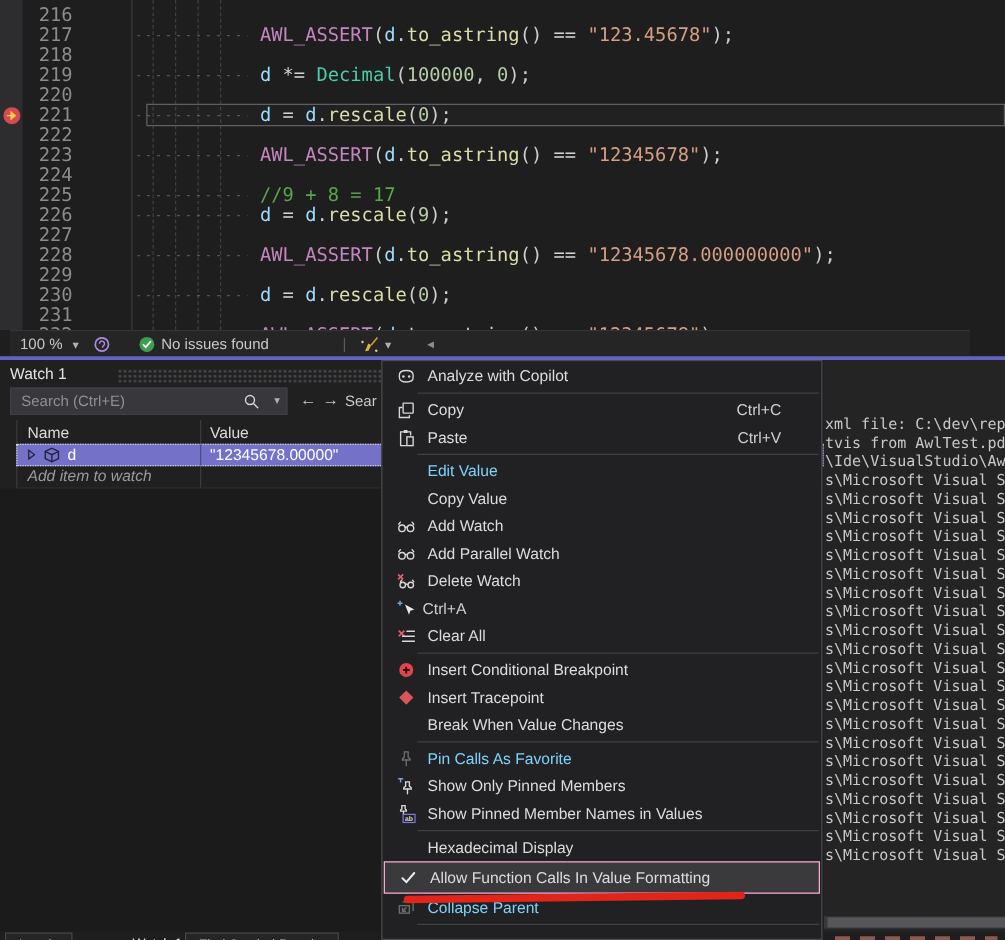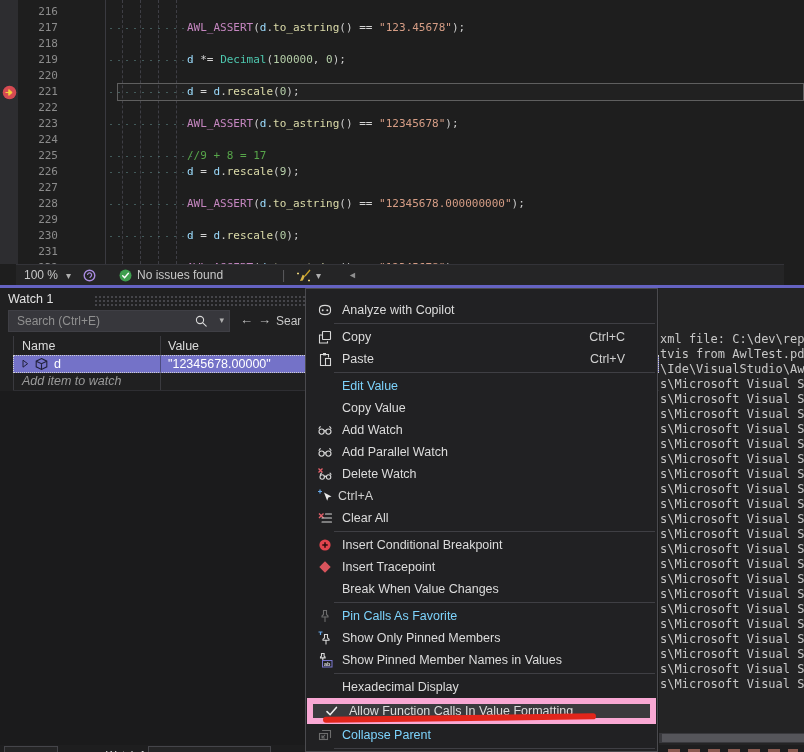--- a/index.html
+++ b/index.html
@@ -4,32 +4,32 @@
 <style>
   html,body{margin:0;padding:0;background:#111;}
   .screen{position:relative;width:804px;height:752px;background:#1e1e1e;overflow:hidden;
           font-family:"Liberation Sans",sans-serif;-webkit-font-smoothing:antialiased;}
   
   .editor{position:absolute;left:0;top:0;width:804px;height:264px;background:#1e1e1e;overflow:hidden;}
   .bp-margin{position:absolute;left:0;top:0;width:18px;height:264px;background:#2d2d30;}
   .guide-solid{position:absolute;left:105px;top:0;width:1px;height:264px;background:#3a3a40;}
   .guide-dash{position:absolute;top:0;width:0;height:264px;border-left:1px dashed #3e3e45;}
   .code-row{position:absolute;left:0;height:16px;width:100%;line-height:16px;
-            font-family:"DejaVu Sans Mono",monospace;font-size:11px;}
+            font-family:"DejaVu Sans Mono",monospace;font-size:15px;}
   .gutter-num{position:absolute;left:20px;width:38px;text-align:right;color:#8c8c8c;}
-  .code-text{position:absolute;left:187px;white-space:pre;text-align:center;}
+  .code-text{position:absolute;left:208px;white-space:pre;text-align:center;}
   .ws-dots{position:absolute;left:110px;top:8px;width:88px;height:1px;
            background-image:repeating-linear-gradient(90deg,rgba(96,140,140,.55) 0 2px,transparent 2px 8px);}
   .tok-mac{color:#c586c0}.tok-var{color:#9cdcfe}.tok-fn{color:#dcdcaa}.tok-op{color:#d4d4d4}
   .tok-str{color:#d69d85}.tok-typ{color:#4ec9b0}.tok-num{color:#b5cea8}.tok-com{color:#57a64a}.tok-pln{color:#cccccc}
   .current-line-box{position:absolute;left:117px;top:83px;right:0;height:16px;border:1px solid #5f5f5f;
                     background:rgba(255,255,255,.015);}
   .bp-glyph{position:absolute;left:2px;top:85px;width:14px;height:14px;}
   
-  .editor-statusbar{position:absolute;left:16px;top:264px;width:768px;height:21px;background:#252526;
+  .editor-statusbar{position:absolute;left:8px;top:264px;width:768px;height:21px;background:#252526;
                     border-top:1px solid #333338;color:#c8c8c8;font-size:12px;}
   .sb{position:absolute;top:3px;}
   .sb-caret{color:#b0b0b0;font-size:10px;}
   
   .splitter{position:absolute;left:0;top:285px;width:804px;height:3px;background:#6563c2;}
   
   .watch-panel{position:absolute;left:0;top:288px;width:659px;height:464px;background:#202021;}
   .watch-title{position:absolute;left:8px;top:4px;color:#e2e2e2;font-size:12.5px;}
   .watch-dots{position:absolute;left:94px;right:4px;top:7px;height:11px;
               background-image:radial-gradient(#45454a 1px,transparent 1.3px);background-size:4px 4px;}
@@ -56,29 +56,29 @@
   .out-thumb{position:absolute;left:3px;right:0;top:1px;height:8px;background:#55555a;}
   
   .bottom-tabs{position:absolute;left:0;top:745px;width:804px;height:7px;background:#1e1e1f;overflow:hidden;z-index:10;}
   .btab{position:absolute;top:1px;height:18px;font-size:11px;line-height:14px;padding:2px 10px;color:#bdbdbd;
         border:1px solid #45454a;background:#252526;white-space:nowrap;box-sizing:border-box;}
   .btab.active{border:none;background:none;color:#d8d8d8;}
   .output-tabs-fragment{position:absolute;left:668px;top:749px;width:130px;height:3px;z-index:11;
         background:repeating-linear-gradient(90deg,#8a5a50 0 12px,transparent 12px 20px);}
   
   .context-menu{position:absolute;left:305px;top:288px;width:353px;height:464px;background:#212123;
-                border:1px solid #4a4a4e;box-sizing:border-box;z-index:50;overflow:hidden;padding-top:10px;}
+                border:1px solid #4a4a4e;box-sizing:border-box;z-index:50;overflow:hidden;padding-top:1px;}
   .menu-item{position:relative;height:22px;display:flex;align-items:center;color:#dcdcdc;font-size:12.5px;}
   .menu-item .mi-icon{width:26px;margin-left:6px;display:flex;justify-content:center;align-items:center;flex:none;}
   .menu-item .mi-label{margin-left:4px;flex:1;white-space:nowrap;}
   .menu-item .mi-short{margin-right:32px;color:#cfcfcf;}
   .menu-item.disabled{color:#7dd3fc;}
   .menu-sep{height:5px;position:relative;}
   .menu-sep::after{content:"";position:absolute;left:28px;right:2px;top:2px;height:1px;background:#3f3f44;}
-  .menu-item.boxed{height:26px;background:#3a3a3d;border:6px solid #f9a8d4;box-sizing:border-box;margin:0 1px;}
+  .menu-item.boxed{height:26px;background:#3a3a3d;border:1px solid #f9a8d4;box-sizing:border-box;margin:0 1px;}
   
   .red-line{position:absolute;left:323px;top:715px;width:273px;height:6px;background:#e1251b;
             border-radius:3px;transform:rotate(-0.7deg);z-index:60;}
 </style>
 </head>
 <body>
 
 <div class="screen">
 
   <section class="editor">

